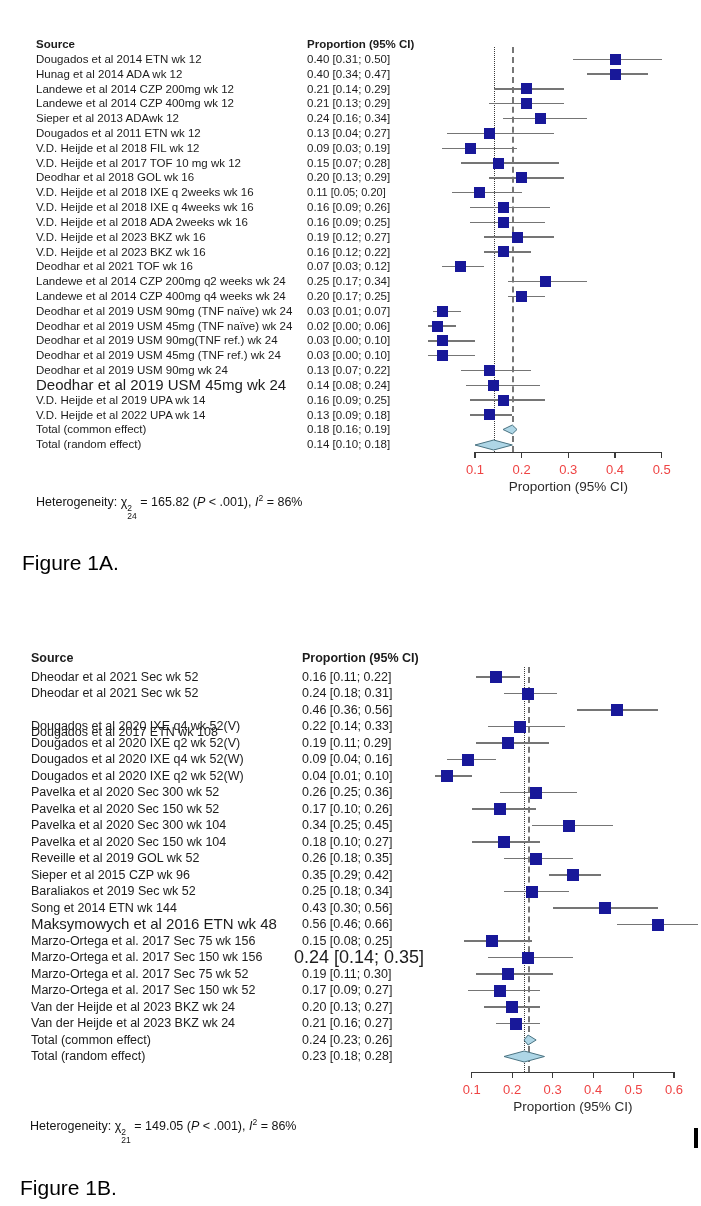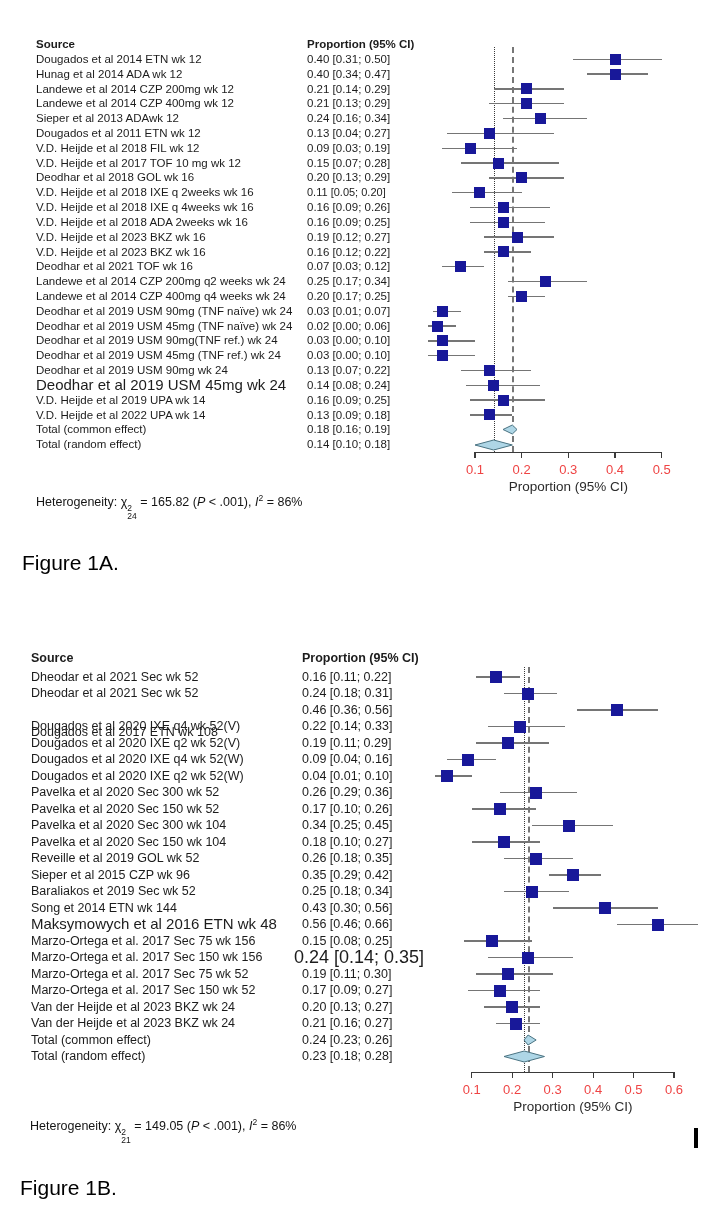--- a/index.html
+++ b/index.html
@@ -183,21 +183,21 @@
         <div class="abs" style="left: 502.123px; top: 737px; width: 12px; height: 12px; background: rgb(24, 24, 153);"></div>
         <div class="rowtext" style="left: 31px; top: 751.25px; line-height: 16.5px; font-size: 12.5px;">Dougados et al 2020 IXE q4 wk 52(W)</div>
         <div class="rowtext" style="left: 302px; top: 751.25px; line-height: 16.5px; font-size: 12.5px;">0.09 [0.04; 0.16]</div>
         <div class="abs" style="left: 447.418px; top: 758.8px; width: 48.564px; height: 1.4px; background: rgb(117, 117, 117);"></div>
         <div class="abs" style="left: 461.653px; top: 753.5px; width: 12px; height: 12px; background: rgb(24, 24, 153);"></div>
         <div class="rowtext" style="left: 31px; top: 767.75px; line-height: 16.5px; font-size: 12.5px;">Dougados et al 2020 IXE q2 wk 52(W)</div>
         <div class="rowtext" style="left: 302px; top: 767.75px; line-height: 16.5px; font-size: 12.5px;">0.04 [0.01; 0.10]</div>
         <div class="abs" style="left: 435.277px; top: 775.3px; width: 36.423px; height: 1.4px; background: rgb(117, 117, 117);"></div>
         <div class="abs" style="left: 441.418px; top: 770px; width: 12px; height: 12px; background: rgb(24, 24, 153);"></div>
         <div class="rowtext" style="left: 31px; top: 784.25px; line-height: 16.5px; font-size: 12.5px;">Pavelka et al 2020 Sec 300 wk 52</div>
-        <div class="rowtext" style="left: 302px; top: 784.25px; line-height: 16.5px; font-size: 12.5px;">0.26 [0.29; 0.36]</div>
+        <div class="rowtext" style="left: 302px; top: 784.25px; line-height: 16.5px; font-size: 12.5px;">0.26 [0.25; 0.36]</div>
         <div class="abs" style="left: 500.029px; top: 791.8px; width: 76.893px; height: 1.4px; background: rgb(117, 117, 117);"></div>
         <div class="abs" style="left: 530.452px; top: 786.5px; width: 12px; height: 12px; background: rgb(24, 24, 153);"></div>
         <div class="rowtext" style="left: 31px; top: 800.75px; line-height: 16.5px; font-size: 12.5px;">Pavelka et al 2020 Sec 150 wk 52</div>
         <div class="rowtext" style="left: 302px; top: 800.75px; line-height: 16.5px; font-size: 12.5px;">0.17 [0.10; 0.26]</div>
         <div class="abs" style="left: 471.7px; top: 808.3px; width: 64.752px; height: 1.4px; background: rgb(117, 117, 117);"></div>
         <div class="abs" style="left: 494.029px; top: 803px; width: 12px; height: 12px; background: rgb(24, 24, 153);"></div>
         <div class="rowtext" style="left: 31px; top: 817.25px; line-height: 16.5px; font-size: 12.5px;">Pavelka et al 2020 Sec 300 wk 104</div>
         <div class="rowtext" style="left: 302px; top: 817.25px; line-height: 16.5px; font-size: 12.5px;">0.34 [0.25; 0.45]</div>
         <div class="abs" style="left: 532.405px; top: 824.8px; width: 80.94px; height: 1.4px; background: rgb(117, 117, 117);"></div>
         <div class="abs" style="left: 562.828px; top: 819.5px; width: 12px; height: 12px; background: rgb(24, 24, 153);"></div>

